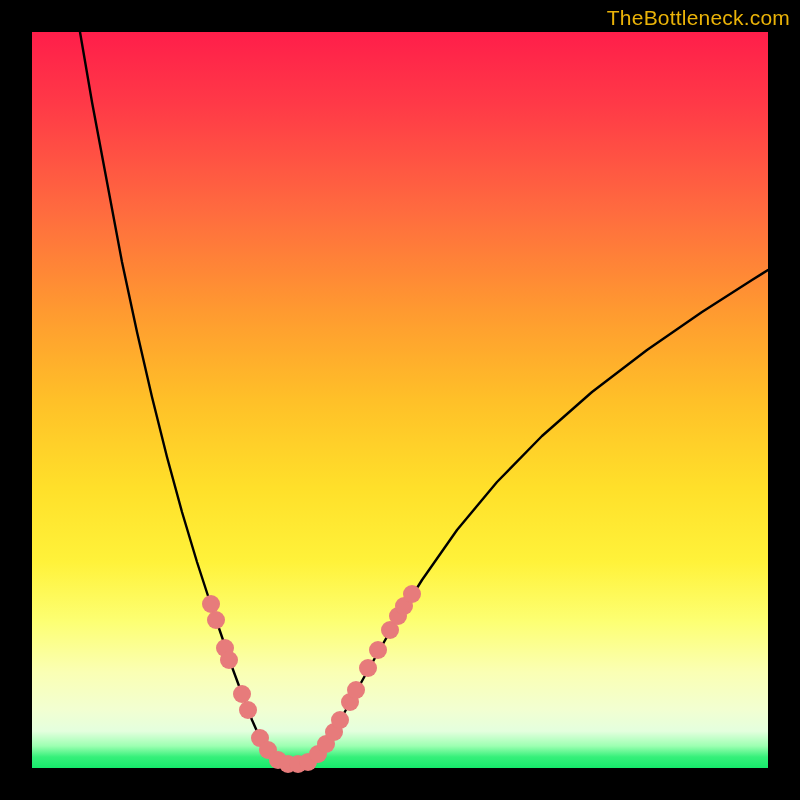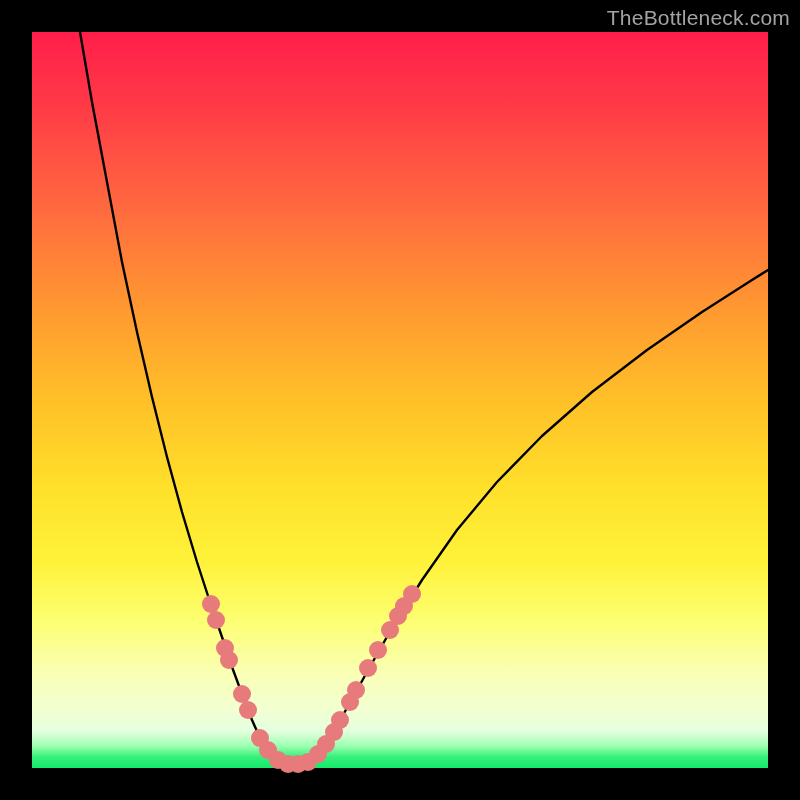--- a/index.html
+++ b/index.html
@@ -39,21 +39,21 @@
       #e4ffde 95%,
       #9dffb2 97%,
       #36f07a 98.5%,
       #16e96b 100%
     );
   }
   .watermark {
     position: absolute;
     top: 6px;
     right: 10px;
-    color: #a3a3a3;
+    color: #eab308;
     font-size: 21px;
     font-weight: 500;
     letter-spacing: 0.2px;
     user-select: none;
   }
   svg.curves {
     position: absolute;
     left: 0;
     top: 0;
     width: 736px;

